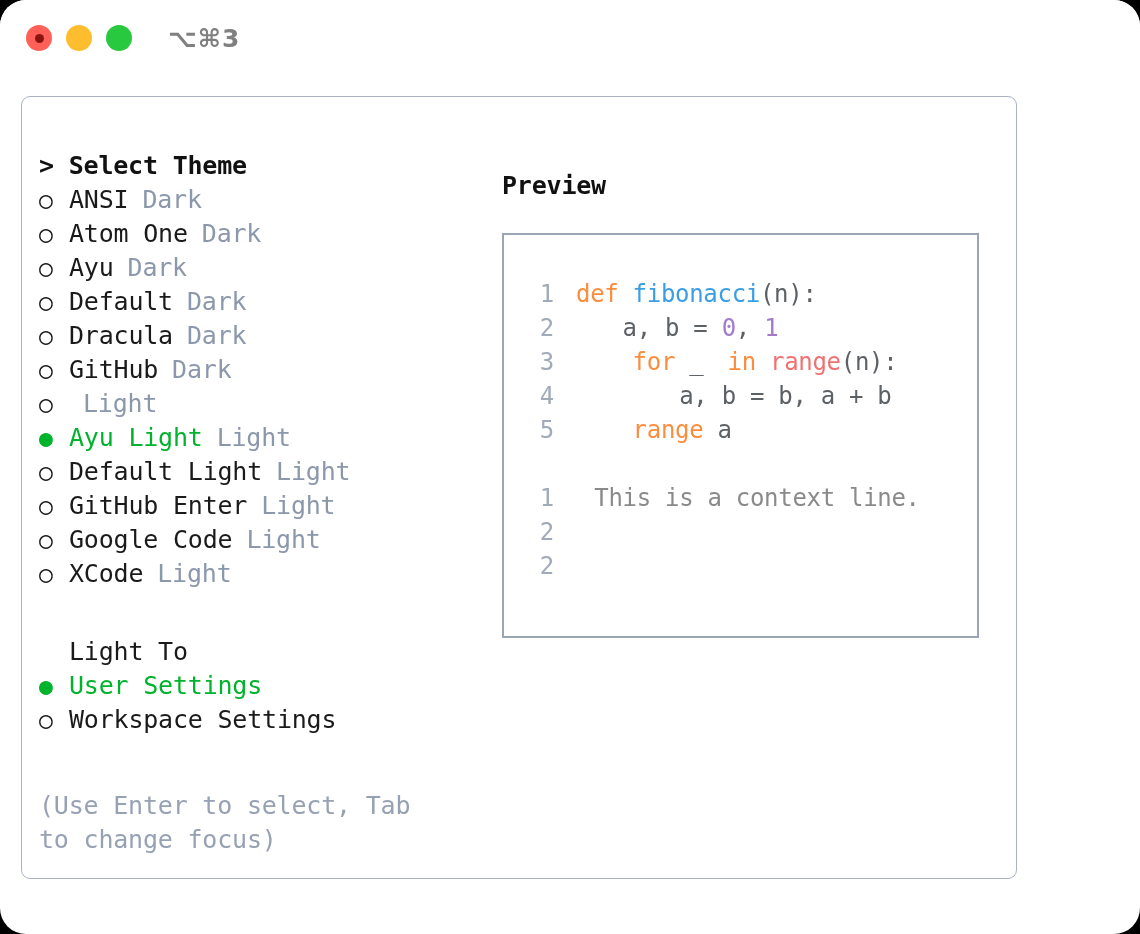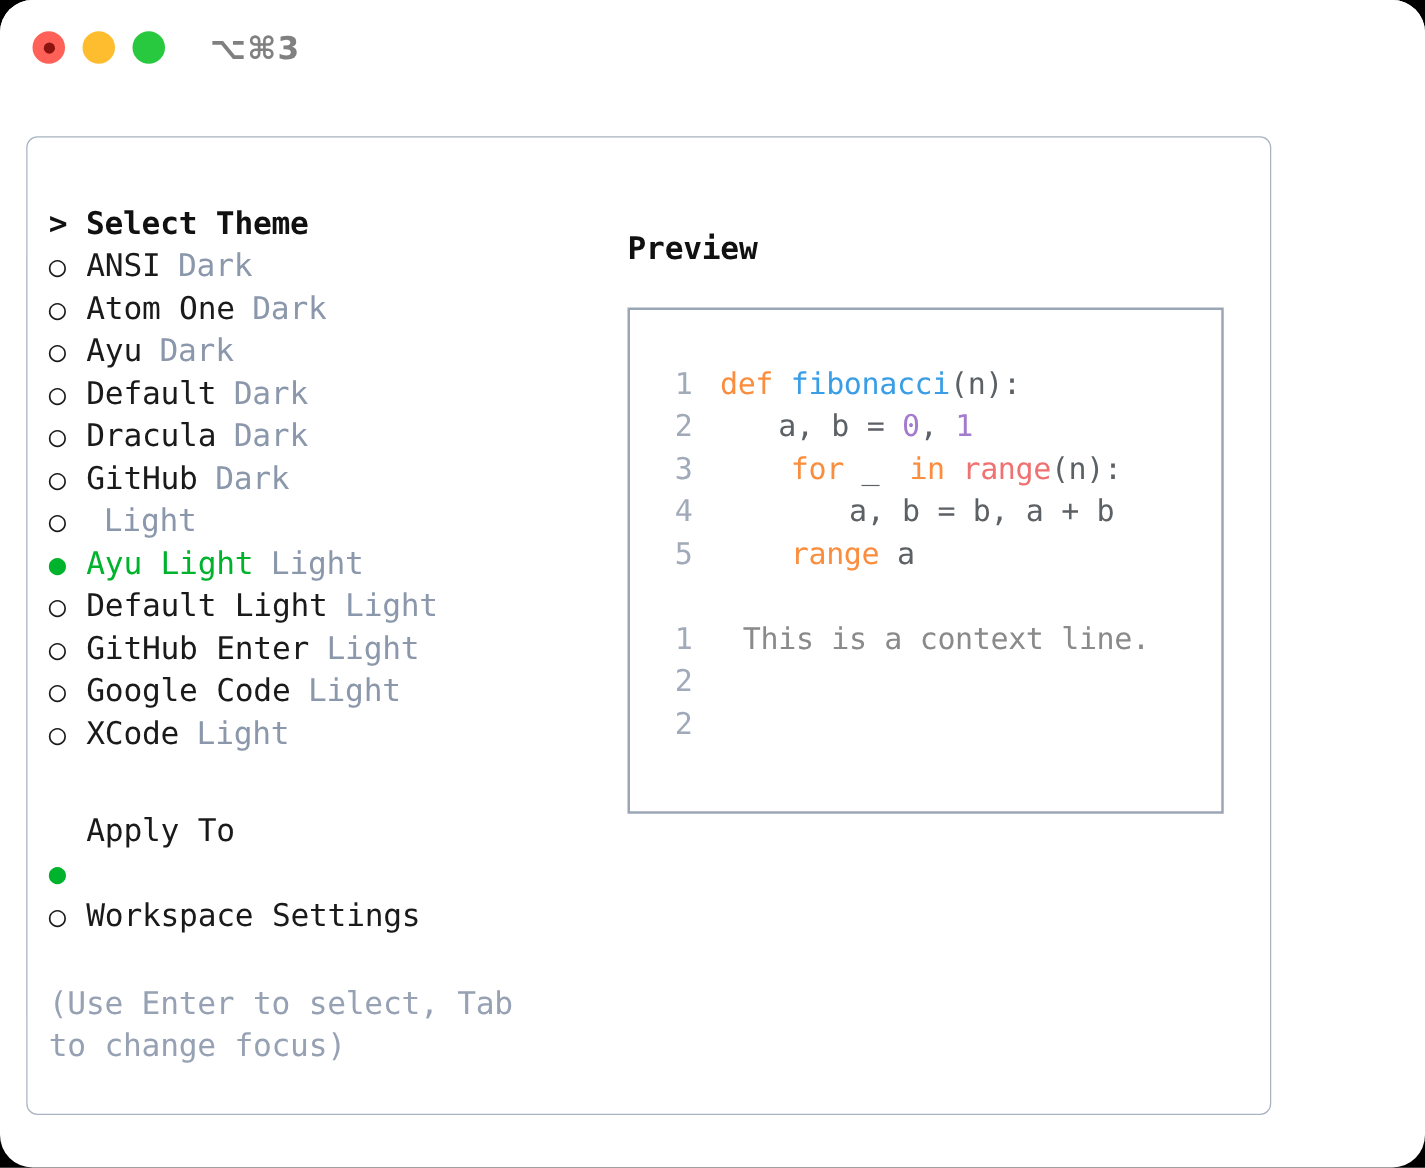--- a/index.html
+++ b/index.html
@@ -59,21 +59,21 @@
     font-size: 25px;
     font-weight: bold;
     color: #808080;
     letter-spacing: 1px;
     white-space: pre;
   }
 
   
   #dialog {
     position: absolute;
-    left: 21px; top: 109px;
+    left: 21px; top: 96px;
     width: 996px;
     height: 783px;
     border: 1.5px solid #a9b3c2;
     border-radius: 9px;
     background: #ffffff;
     padding-left: 20px;
   }
 
   
   #left-pane {
@@ -115,21 +115,21 @@
   .opt-row.selected .opt-label { color: #00b32c; }
   .opt-badge {
     color: #8b97ab;
     margin-left: 14px;
   }
 
   #apply-block { margin-top: 44px; }
   #apply-head { padding-left: 30px; }
 
   #hint {
-    margin-top: 36px;
+    margin-top: 52px;
     font-size: 25px;
     line-height: 34px;
     color: #97a1b4;
     width: 412px;
     letter-spacing: -0.2px;
   }
 
   
   #right-pane {
     position: absolute;
@@ -209,23 +209,23 @@
           <div class="opt-row"><span class="marker">○</span><span class="opt-label">GitHub</span><span class="opt-badge">Dark</span></div>
           <div class="opt-row"><span class="marker">○</span><span class="opt-badge">Light</span></div>
           <div class="opt-row selected"><span class="marker">●</span><span class="opt-label">Ayu Light</span><span class="opt-badge">Light</span></div>
           <div class="opt-row"><span class="marker">○</span><span class="opt-label">Default Light</span><span class="opt-badge">Light</span></div>
           <div class="opt-row"><span class="marker">○</span><span class="opt-label">GitHub Enter</span><span class="opt-badge">Light</span></div>
           <div class="opt-row"><span class="marker">○</span><span class="opt-label">Google Code</span><span class="opt-badge">Light</span></div>
           <div class="opt-row"><span class="marker">○</span><span class="opt-label">XCode</span><span class="opt-badge">Light</span></div>
         </div>
 
       <div id="apply-block">
-        <div class="section-head unfocused" id="apply-head">Apply To</div>
+        <div class="section-head unfocused" id="apply-head">Light To</div>
         <div id="apply-list">
-            <div class="opt-row selected"><span class="marker">●</span></div>
+            <div class="opt-row selected"><span class="marker">●</span><span class="opt-label">User Settings</span></div>
             <div class="opt-row"><span class="marker">○</span><span class="opt-label">Workspace Settings</span></div>
           </div>
       </div>
 
       <div id="hint">(Use Enter to select, Tab to change focus)</div>
     </div>
 
     <div id="right-pane">
       <div id="preview-title">Preview</div>
 

